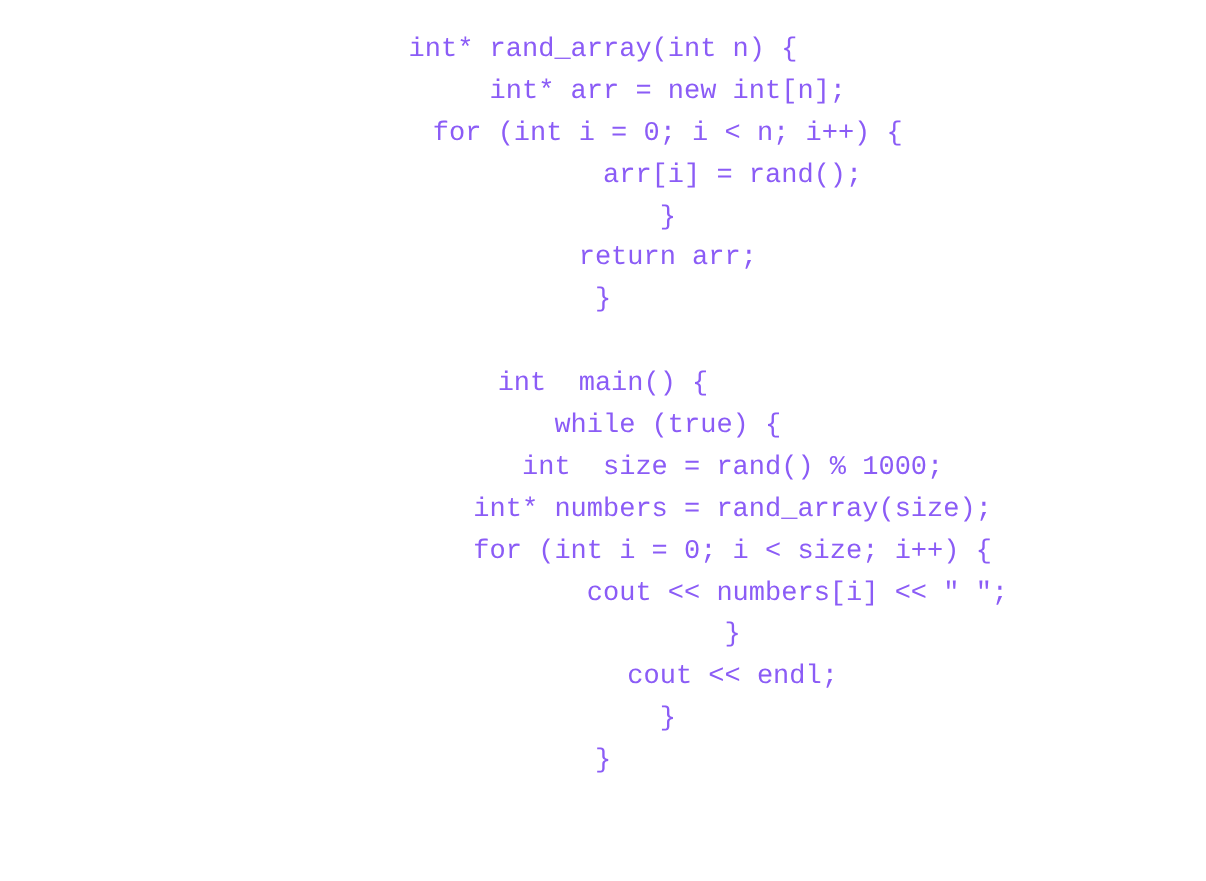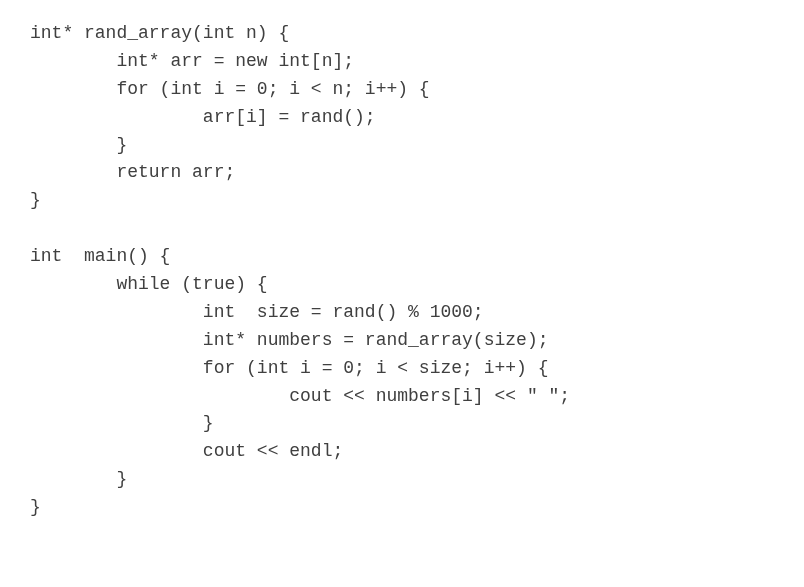--- a/index.html
+++ b/index.html
@@ -19,22 +19,23 @@
     }
 
     .code-container {
       background: #ffffff;
       width: 804px;
       height: 587px;
       padding: 20px 30px;
       font-family: 'Courier New', Courier, monospace;
       font-size: 18px;
       line-height: 1.55;
-      color: #404040;
+      color: #8b5cf6;
       white-space: pre;
+      text-align: center;
     }
   </style>
 </head>
 <body>
 
 <div class="code-container" id="code-display">int* rand_array(int n) {
         int* arr = new int[n];
         for (int i = 0; i &lt; n; i++) {
                 arr[i] = rand();
         }

